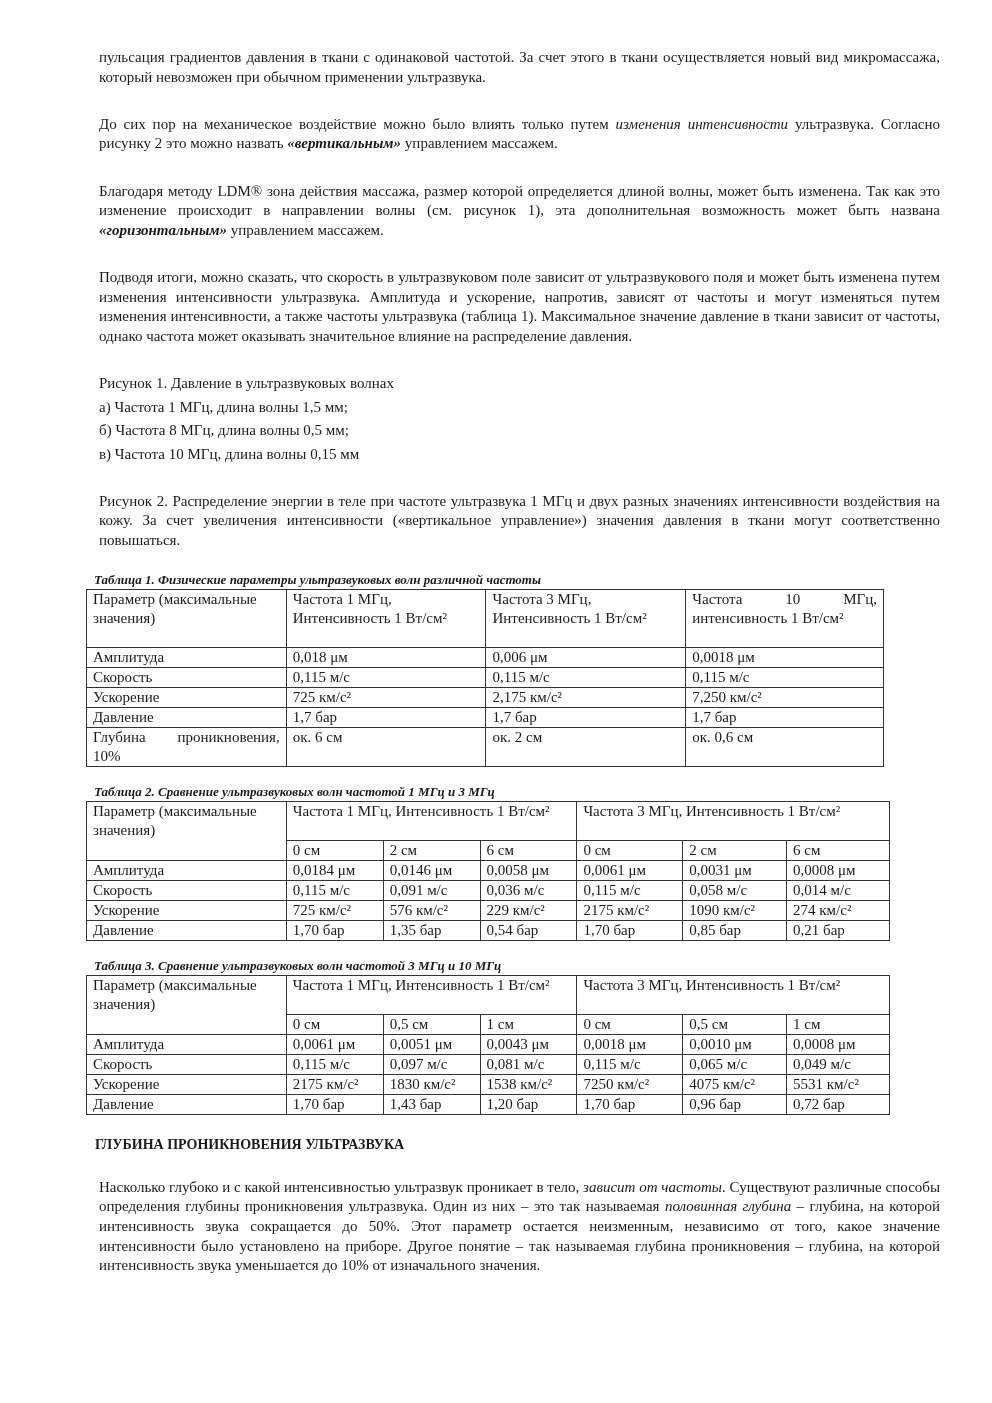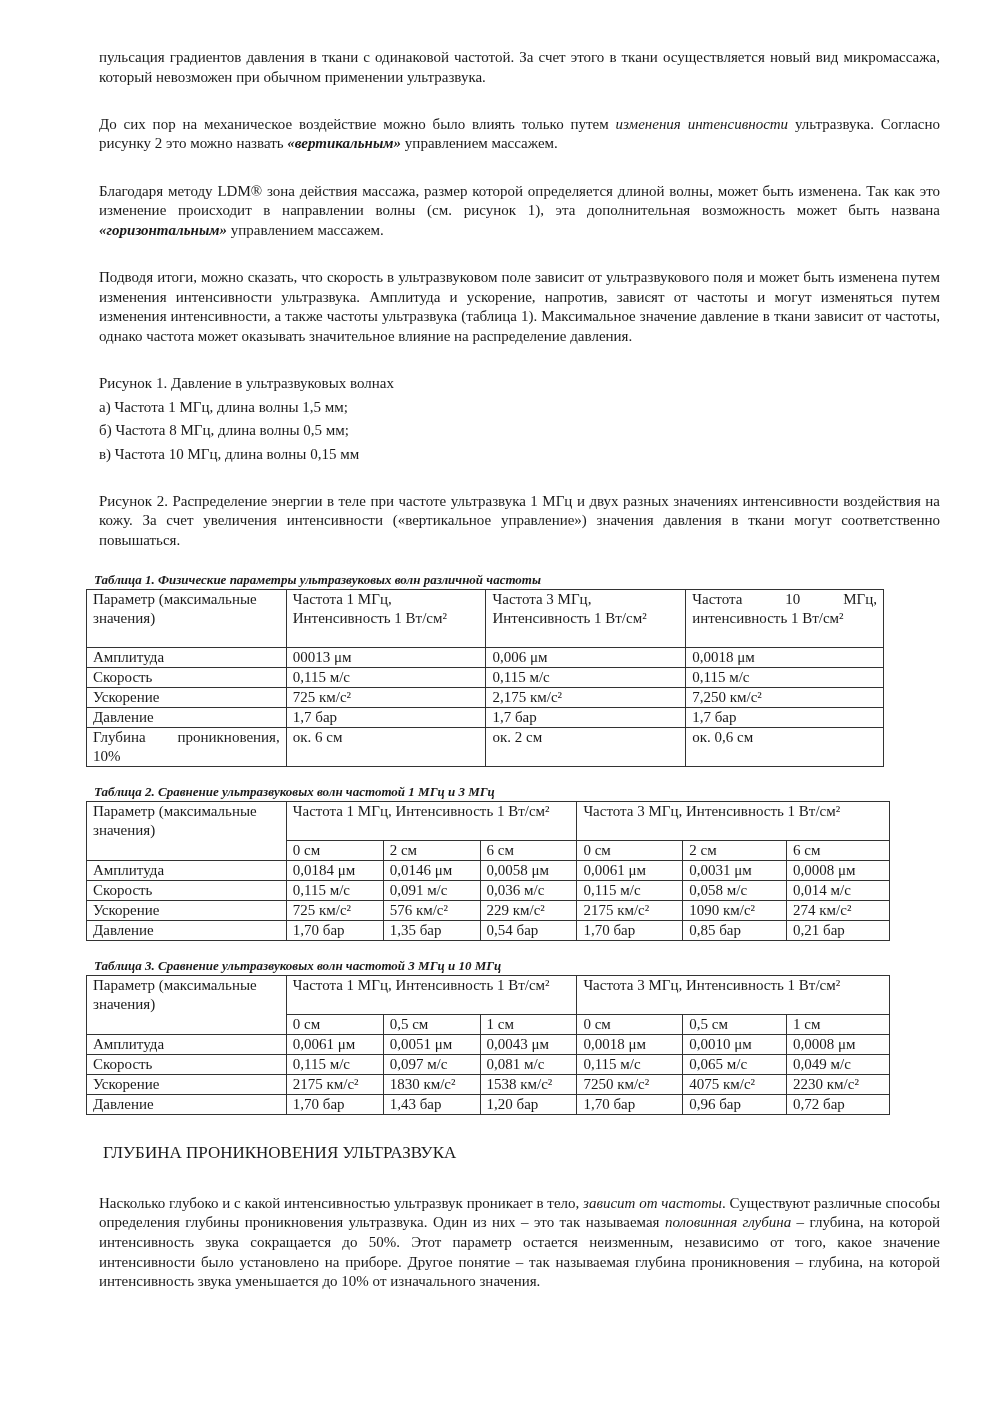--- a/index.html
+++ b/index.html
@@ -9,21 +9,21 @@
   }
   .page { position: absolute; left: 95px; top: 44px; width: 849px; }
   p { margin: 4px; line-height: 19.6px; text-align: justify; }
   .gap { height: 19.6px; }
   .plain { text-align: left; }
   .caption { font-weight: bold; font-style: italic; margin: 0; line-height: 18px; text-align: left; font-size: 13px; }
   table { border-collapse: collapse; margin-left: -9px; font-size: 15px; padding-left: 28px; }
   td { border: 1.5px solid #333; padding: 0 6px; vertical-align: top; line-height: 19px; text-align: left; }
   td.just { text-align: justify; }
   .t1 td { height: 19px; }
-  h2 { font-size: 17px; font-weight: normal; margin: 8px; line-height: 19.6px; }
+  h2 { font-size: 14px; font-weight: bold; margin: 0; line-height: 19.6px; }
   .sp { height: 16px; }
 </style>
 </head>
 <body>
 
 <div class="page">
 
   <p>пульсация градиентов давления в ткани с одинаковой частотой. За счет этого в ткани осуществляется новый вид микромассажа, который невозможен при обычном применении ультразвука.</p>
   <div class="gap"></div>
 
@@ -57,21 +57,21 @@
       </colgroup>
     <tbody>
         <tr style="height:58px;">
       <td>Параметр (максимальные значения)</td>
       <td>Частота 1 МГц, Интенсивность 1 Вт/см²</td>
       <td>Частота 3 МГц, Интенсивность 1 Вт/см²</td>
       <td class="just">Частота 10 МГц, интенсивность 1 Вт/см²</td>
     </tr>
     <tr>
       <td>Амплитуда</td>
-      <td>00013 μм</td>
+      <td>0,018 μм</td>
       <td>0,006 μм</td>
       <td>0,0018 μм</td>
     </tr>
     <tr>
       <td>Скорость</td>
       <td>0,115 м/с</td>
       <td>0,115 м/с</td>
       <td>0,115 м/с</td>
     </tr>
     <tr>
@@ -204,21 +204,21 @@
       <td>0,065 м/с</td>
       <td>0,049 м/с</td>
     </tr>
     <tr>
       <td>Ускорение</td>
       <td>2175 км/с²</td>
       <td>1830 км/с²</td>
       <td>1538 км/с²</td>
       <td>7250 км/с²</td>
       <td>4075 км/с²</td>
-      <td>2230 км/с²</td>
+      <td>5531 км/с²</td>
     </tr>
     <tr>
       <td>Давление</td>
       <td>1,70 бар</td>
       <td>1,43 бар</td>
       <td>1,20 бар</td>
       <td>1,70 бар</td>
       <td>0,96 бар</td>
       <td>0,72 бар</td>
     </tr>

